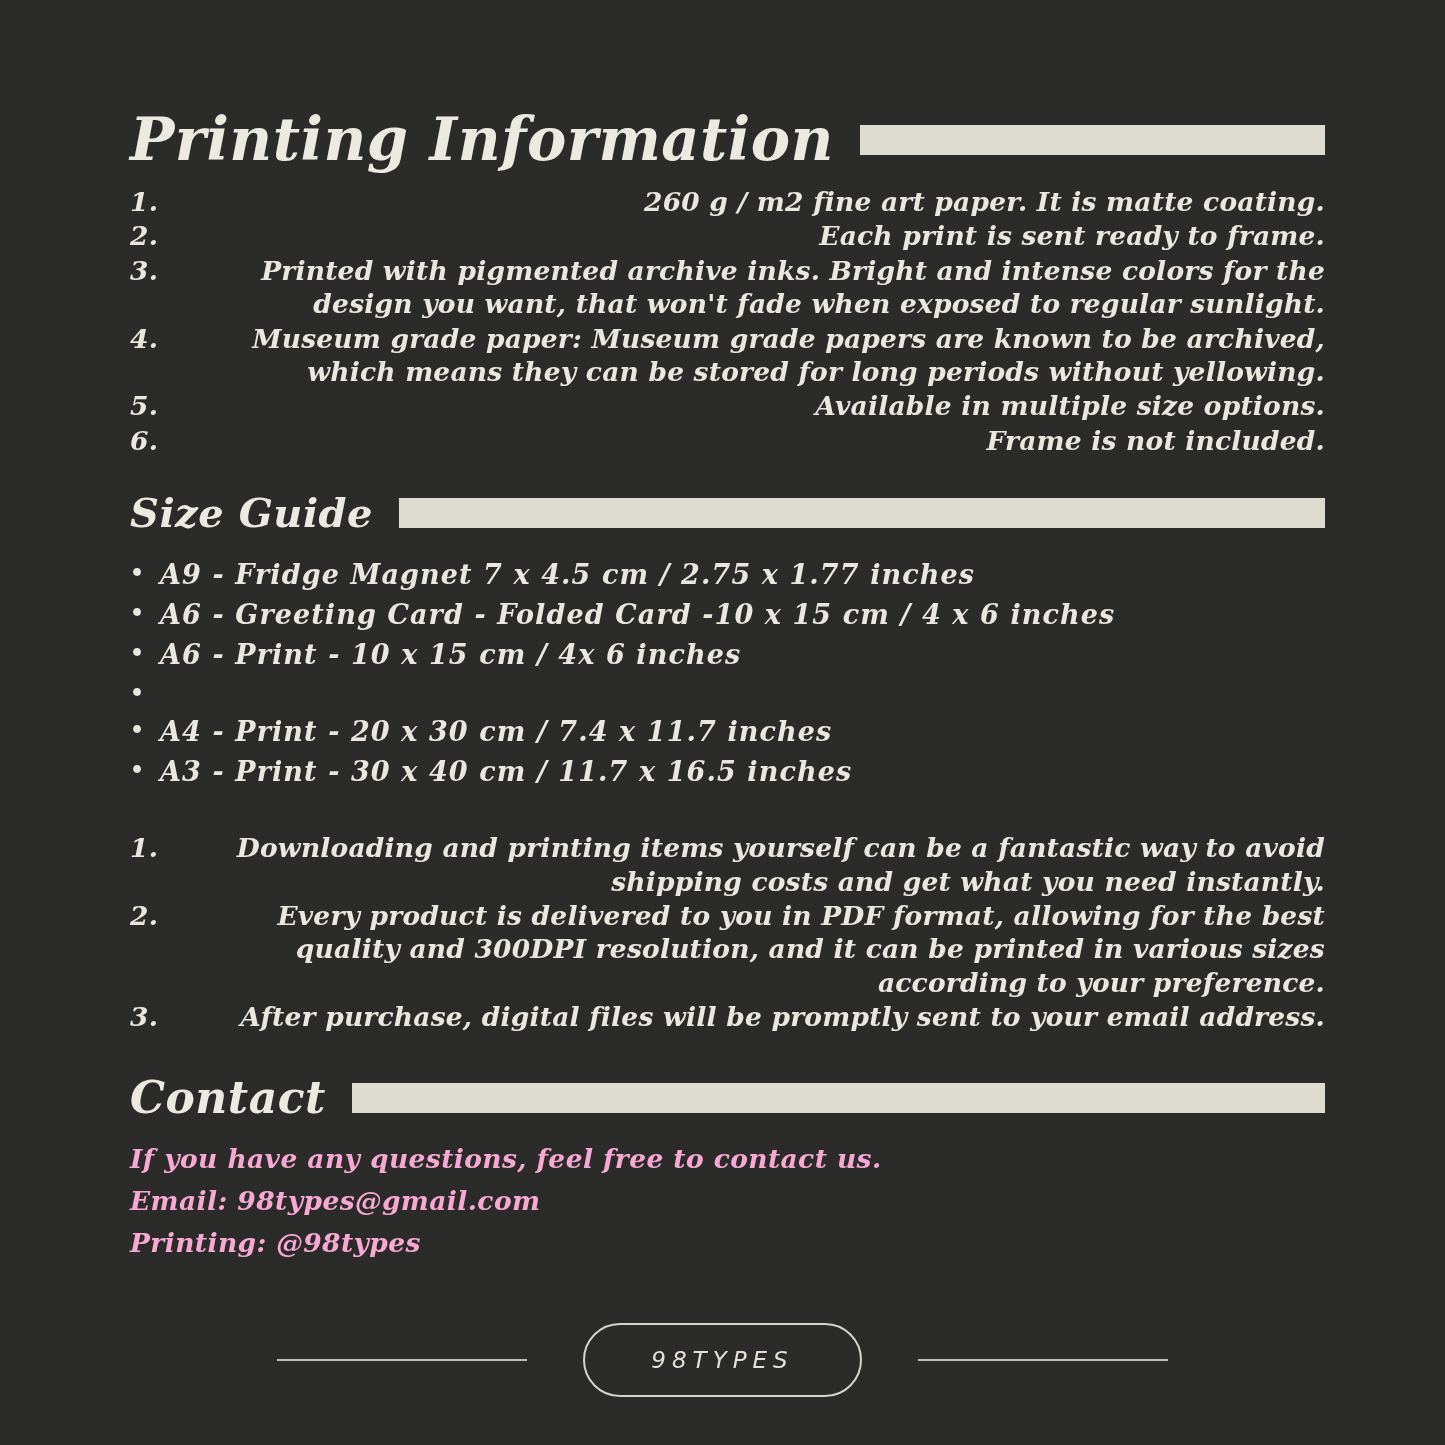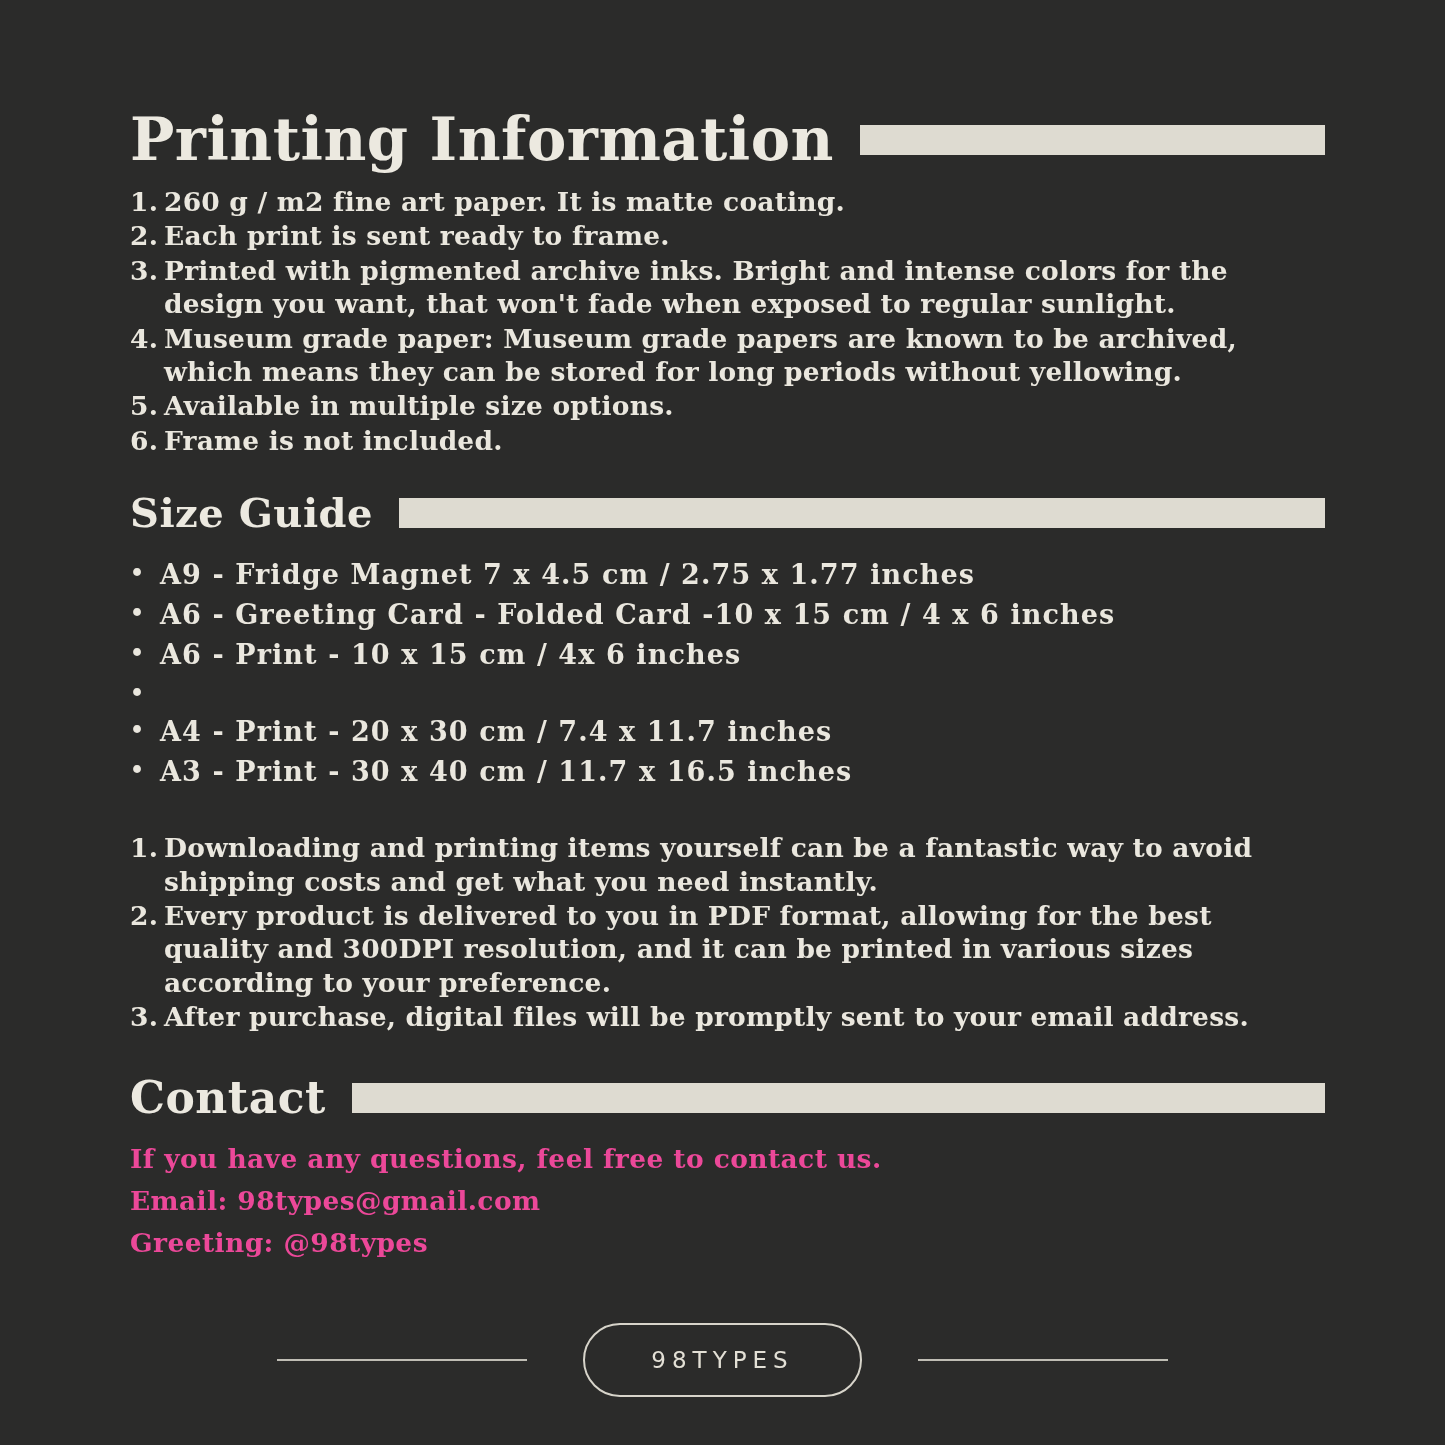--- a/index.html
+++ b/index.html
@@ -13,20 +13,21 @@
     font-family: "DejaVu Serif", serif;
     color: #e8e6dd;
     overflow: hidden;
   }
   .page {
     position: relative;
     width: 1445px;
     height: 1445px;
     box-sizing: border-box;
     padding: 108px 120px 0 130px;
+    font-style: italic;
   }
   .section-head {
     display: flex;
     align-items: center;
     gap: 26px;
   }
   .section-head h1 {
     margin: 0;
     font-size: 60px;
     line-height: 1.0;
@@ -58,20 +59,21 @@
     margin-bottom: 1px;
   }
   ol.numlist li .num {
     width: 34px;
     flex: 0 0 34px;
     text-align: left;
     font-weight: 700;
   }
   ol.numlist li .txt {
     flex: 1 1 auto;
+    text-align: right;
   }
   ul.bullets li {
     display: flex;
     align-items: flex-start;
     font-size: 27px;
     line-height: 1.3;
     font-weight: 700;
     letter-spacing: 1.1px;
     color: #eae7de;
     margin-bottom: 5px;
@@ -89,21 +91,21 @@
   .block-contact { margin-top: 42px; }
   .contact-lines {
     margin-top: 22px;
   }
   .contact-lines p {
     margin: 0 0 9px 0;
     font-size: 26.5px;
     line-height: 1.25;
     font-weight: 700;
     letter-spacing: 0.4px;
-    color: #ec4899;
+    color: #f9a8d4;
   }
   .footer {
     position: absolute;
     left: 0;
     right: 0;
     bottom: 48px;
     display: flex;
     align-items: center;
     justify-content: center;
     gap: 16px;
@@ -218,21 +220,21 @@
   </div>
 
   <div class="block-contact">
     <div class="section-head hdr-contact">
       <h1>Contact</h1>
       <div class="rule"></div>
     </div>
     <div class="contact-lines">
       <p>If you have any questions, feel free to contact us.</p>
       <p>Email: 98types@gmail.com</p>
-      <p>Greeting: @98types</p>
+      <p>Printing: @98types</p>
     </div>
   </div>
 
   <div class="footer">
     <div class="line"></div>
     <div class="brand">98TYPES</div>
     <div class="line"></div>
   </div>
 
 </div>

